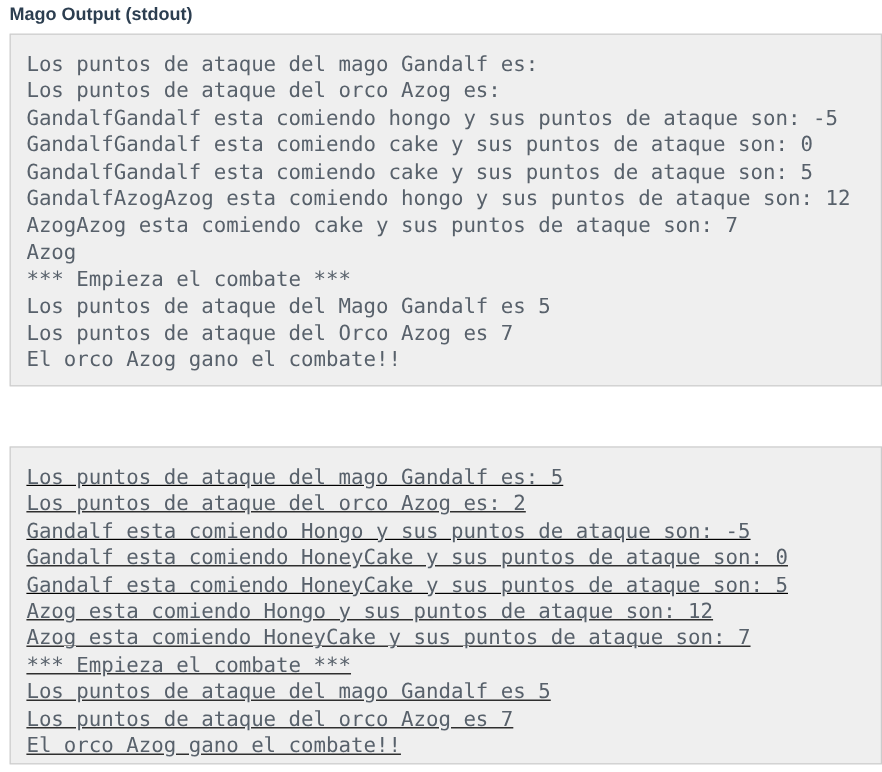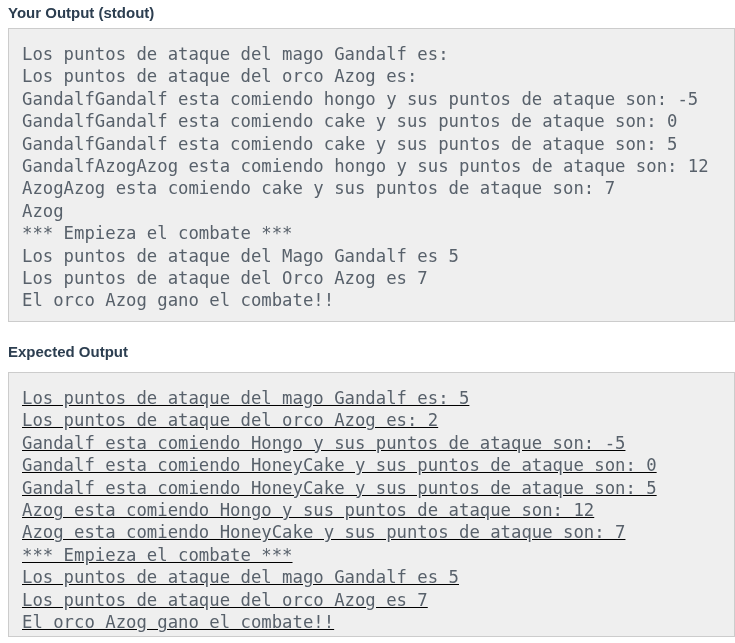--- a/index.html
+++ b/index.html
@@ -76,25 +76,24 @@
     display: block;
     white-space: pre;
     min-height: 22.4px;
   }
 </style>
 </head>
 <body>
 
 <div class="page">
 
-  <h3 class="section-title title-stdout">Your Output (stdout)</h3>
+  <h3 class="section-title title-stdout">Mago Output (stdout)</h3>
 
   <div class="output-panel panel-stdout">
     <pre class="code-block" id="stdout-code"><span class="code-line">Los puntos de ataque del mago Gandalf es:</span><span class="code-line">Los puntos de ataque del orco Azog es:</span><span class="code-line">GandalfGandalf esta comiendo hongo y sus puntos de ataque son: -5</span><span class="code-line">GandalfGandalf esta comiendo cake y sus puntos de ataque son: 0</span><span class="code-line">GandalfGandalf esta comiendo cake y sus puntos de ataque son: 5</span><span class="code-line">GandalfAzogAzog esta comiendo hongo y sus puntos de ataque son: 12</span><span class="code-line">AzogAzog esta comiendo cake y sus puntos de ataque son: 7</span><span class="code-line">Azog</span><span class="code-line">*** Empieza el combate ***</span><span class="code-line">Los puntos de ataque del Mago Gandalf es 5</span><span class="code-line">Los puntos de ataque del Orco Azog es 7</span><span class="code-line">El orco Azog gano el combate!!</span></pre>
   </div>
 
-  <h3 class="section-title title-expected">Expected Output</h3>
 
   <div class="output-panel panel-expected">
     <pre class="code-block" id="expected-code"><span class="code-line">Los puntos de ataque del mago Gandalf es: 5</span><span class="code-line">Los puntos de ataque del orco Azog es: 2</span><span class="code-line">Gandalf esta comiendo Hongo y sus puntos de ataque son: -5</span><span class="code-line">Gandalf esta comiendo HoneyCake y sus puntos de ataque son: 0</span><span class="code-line">Gandalf esta comiendo HoneyCake y sus puntos de ataque son: 5</span><span class="code-line">Azog esta comiendo Hongo y sus puntos de ataque son: 12</span><span class="code-line">Azog esta comiendo HoneyCake y sus puntos de ataque son: 7</span><span class="code-line">*** Empieza el combate ***</span><span class="code-line">Los puntos de ataque del mago Gandalf es 5</span><span class="code-line">Los puntos de ataque del orco Azog es 7</span><span class="code-line">El orco Azog gano el combate!!</span></pre>
   </div>
 
 </div>
 
 </body></html>

